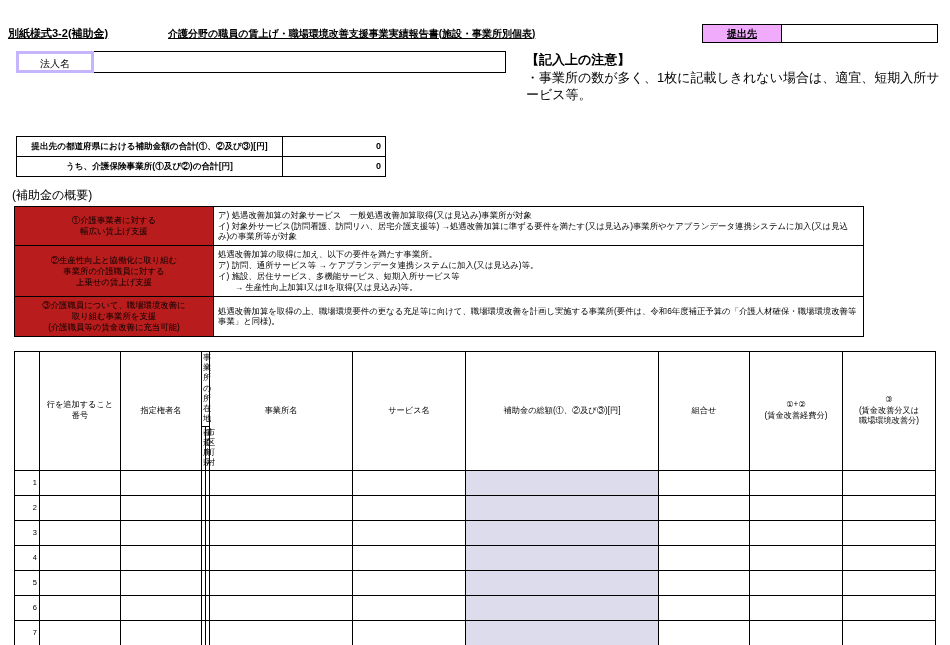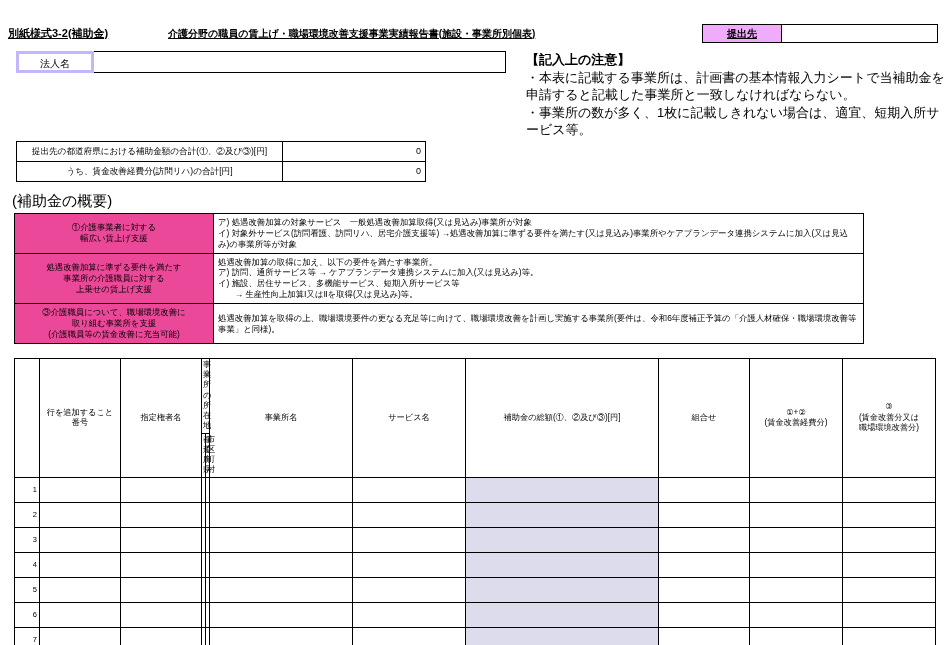--- a/index.html
+++ b/index.html
@@ -91,23 +91,24 @@
   .notes {
     margin-left: 20px;
     font-size: 13px;
     line-height: 1.35;
     width: 420px;
   }
   .notes .n-title { font-weight: bold; }
 
   
   .totals {
-    margin-top: 2px;
+    margin-top: 32px;
     margin-left: 16px;
-    width: 410px;
+    width: 370px;
+    font-weight: bold;
   }
   .tot-row { display: flex; height: 21px; }
   .tot-row + .tot-row { margin-top: -1px; }
   .tot-label {
     width: 265px;
     border: 1px solid #000;
     font-size: 8.6px;
     line-height: 19px;
     text-align: center;
   }
@@ -117,39 +118,39 @@
     border-left: none;
     text-align: right;
     font-size: 9px;
     line-height: 19px;
     padding-right: 4px;
   }
 
   
   .ov-caption {
     margin: 10px 0 2px 12px;
-    font-size: 15px;
+    font-size: 12px;
   }
   table.overview {
     margin-left: 14px;
     border-collapse: collapse;
     width: 850px;
     table-layout: fixed;
   }
   table.overview td {
     border: 1px solid #000;
     vertical-align: middle;
     padding: 3px 4px;
     font-size: 8.4px;
     line-height: 1.3;
   }
   table.overview td.ov-head {
     width: 190px;
     text-align: center;
-    background: #ec4899;
+    background: #b91c1c;
   }
   table.overview td.ov-body {
     text-align: left;
   }
 
   
   table.grid {
     margin: 14px 0 0 14px;
     border-collapse: collapse;
     table-layout: fixed;
@@ -200,47 +201,46 @@
 
   <div class="mid-area">
     <div class="corp-block">
       <div class="corp-row">
         <div class="corp-label">法人名</div>
         <div class="corp-input"></div>
       </div>
     </div>
     <div class="notes">
       <div class="n-title">【記入上の注意】</div>
-      <div>・本表に記載する事業所は、計画書の基本情報入力シートで当補助金を申請すると記載した事業所と一致しなければならない。</div>
       <div>・事業所の数が多く、1枚に記載しきれない場合は、適宜、短期入所サービス等。</div>
     </div>
   </div>
 
   <div class="totals">
     <div class="tot-row">
       <div class="tot-label">提出先の都道府県における補助金額の合計(①、②及び③)[円]</div>
       <div class="tot-val">0</div>
     </div>
     <div class="tot-row">
-      <div class="tot-label">うち、賃金改善経費分(訪問リハ)の合計[円]</div>
+      <div class="tot-label">うち、介護保険事業所(①及び②)の合計[円]</div>
       <div class="tot-val">0</div>
     </div>
   </div>
 
   <div class="ov-caption">(補助金の概要)</div>
   <table class="overview">
     <tbody>
         <tr>
       <td class="ov-head" style="white-space:pre-line">①介護事業者に対する
 幅広い賃上げ支援</td>
       <td class="ov-body" style="white-space:pre-line">ア) 処遇改善加算の対象サービス　一般処遇改善加算取得(又は見込み)事業所が対象
 イ) 対象外サービス(訪問看護、訪問リハ、居宅介護支援等) →処遇改善加算に準ずる要件を満たす(又は見込み)事業所やケアプランデータ連携システムに加入(又は見込み)の事業所等が対象</td>
     </tr>
     <tr>
-      <td class="ov-head" style="white-space:pre-line">処遇改善加算に準ずる要件を満たす
+      <td class="ov-head" style="white-space:pre-line">②生産性向上と協働化に取り組む
 事業所の介護職員に対する
 上乗せの賃上げ支援</td>
       <td class="ov-body" style="white-space:pre-line">処遇改善加算の取得に加え、以下の要件を満たす事業所。
 ア) 訪問、通所サービス等 → ケアプランデータ連携システムに加入(又は見込み)等。
 イ) 施設、居住サービス、多機能サービス、短期入所サービス等
 　　→ 生産性向上加算Ⅰ又はⅡを取得(又は見込み)等。</td>
     </tr>
     <tr>
       <td class="ov-head" style="white-space:pre-line">③介護職員について、職場環境改善に
 取り組む事業所を支援

